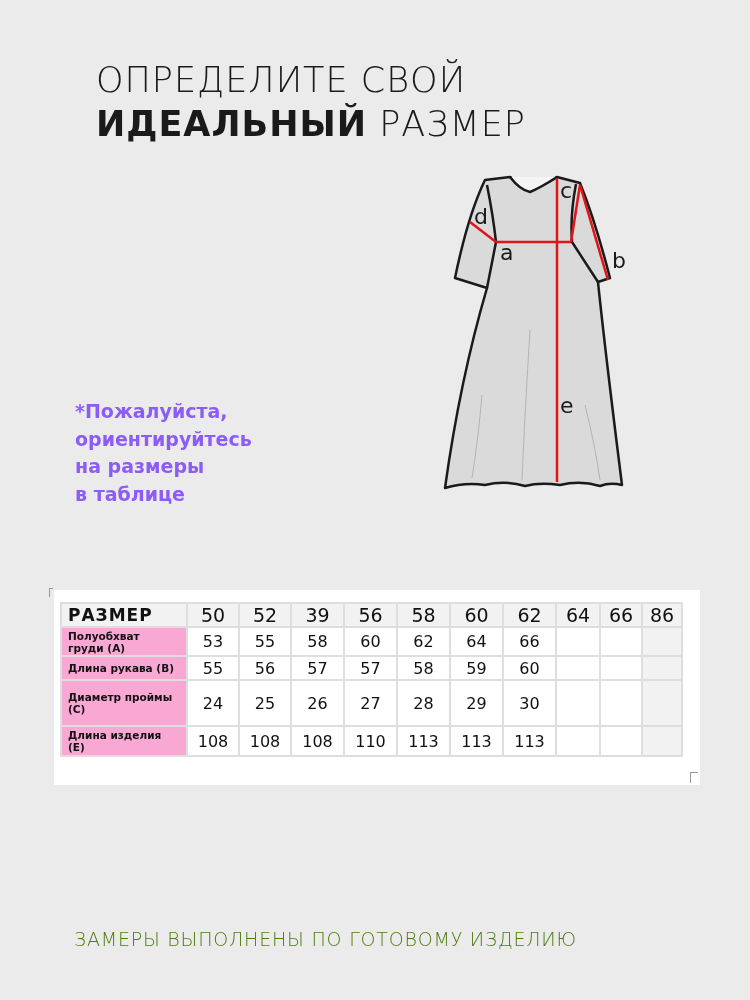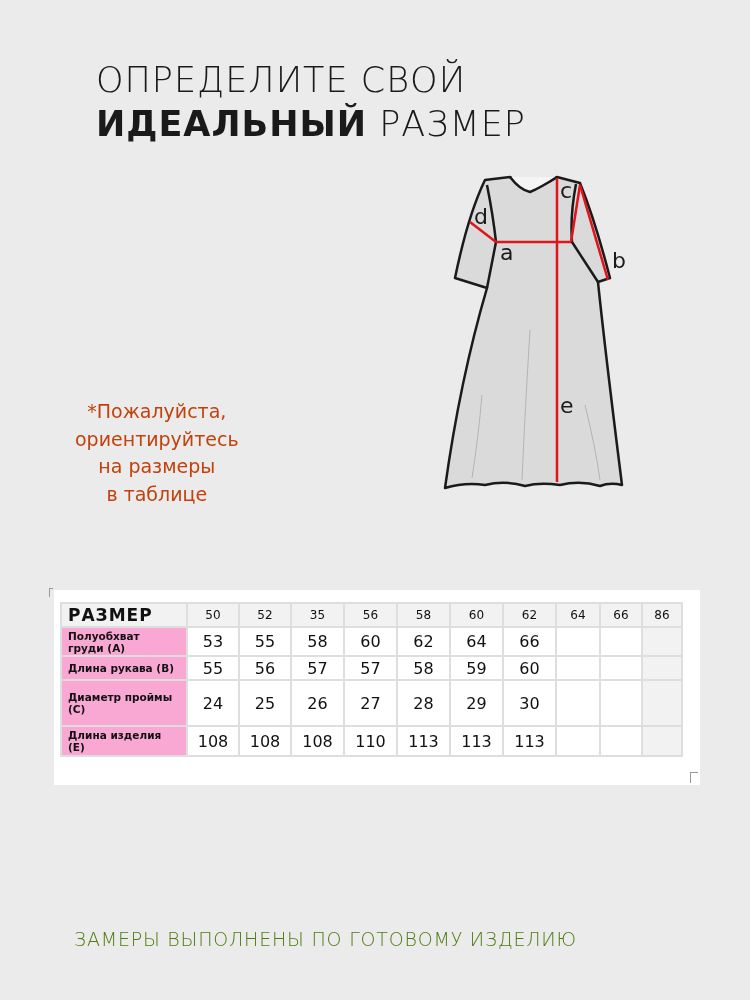--- a/index.html
+++ b/index.html
@@ -2,34 +2,34 @@
 <html><head>
   <meta charset="utf-8">
   <style>
     html, body { margin:0; padding:0; }
     body {
       width:750px; height:1000px; background:#ebebeb; position:relative; overflow:hidden;
       font-family:"DejaVu Sans", sans-serif; color:#1a1a1a;
     }
     .title { position:absolute; left:96px; top:58px; font-size:35px; line-height:44px; letter-spacing:1px; font-weight:300; }
     .title .bold { font-weight:bold; }
-    .note { position:absolute; left:75px; top:398px; font-size:19px; line-height:27.5px; color:#c2410c; font-weight:400;text-align:center; }
+    .note { position:absolute; left:75px; top:398px; font-size:19px; line-height:27.5px; color:#8b5cf6; font-weight:700; }
     .dress { position:absolute; left:430px; top:160px; width:220px; height:340px; }
     .table-wrap {
       position:absolute; left:54px; top:590px; width:646px; height:195px; background:#fff;
     }
     .table-corner-tl { position:absolute; left:49px; top:588px; width:3px; height:8px; border-left:1px solid #999; border-top:1px solid #999; }
     .table-corner-br { position:absolute; left:690px; top:772px; width:7px; height:10px; border-left:1px solid #999; border-top:1px solid #999; }
     table.sizes { position:absolute; left:60px; top:602px; border-collapse:collapse; }
     table.sizes td {
       border:2px solid #dedede; padding:0; text-align:center; vertical-align:middle;
       font-family:"DejaVu Sans", sans-serif; color:#111;
     }
     table.sizes td.lab { text-align:left; padding-left:6px; font-weight:bold; font-size:10.5px; line-height:12px; background:#f9a8d4; width:118px; }
-    table.sizes tr.hdr td { background:#f2f2f2; font-size:12px; height:22px; }
+    table.sizes tr.hdr td { background:#f2f2f2; font-size:19px; height:22px; }
     table.sizes tr.hdr td.lab { font-size:17px; font-weight:bold; letter-spacing:1px; }
     table.sizes td.val { font-size:16px; background:#fff; }
     table.sizes td.last { background:#f2f2f2; }
     .footer { position:absolute; left:74px; top:928px; font-size:19px; letter-spacing:0.8px; font-weight:300; color:#4d7c0f; }
   </style>
 </head>
 <body>
 
 <div class="title">
   <div>ОПРЕДЕЛИТЕ СВОЙ</div>
@@ -72,21 +72,21 @@
 <div class="table-corner-tl"></div>
 <div class="table-wrap"></div>
 <div class="table-corner-br"></div>
 
 <table class="sizes">
   <tbody>
       <tr class="hdr">
     <td class="lab">РАЗМЕР</td>
     <td style="width:50px">50</td>
     <td style="width:50px">52</td>
-    <td style="width:51px">35</td>
+    <td style="width:51px">39</td>
     <td style="width:51px">56</td>
     <td style="width:51px">58</td>
     <td style="width:51px">60</td>
     <td style="width:51px">62</td>
     <td style="width:42px">64</td>
     <td style="width:40px">66</td>
     <td style="width:38px">86</td>
   </tr>
   <tr style="height:29px">
     <td class="lab">

